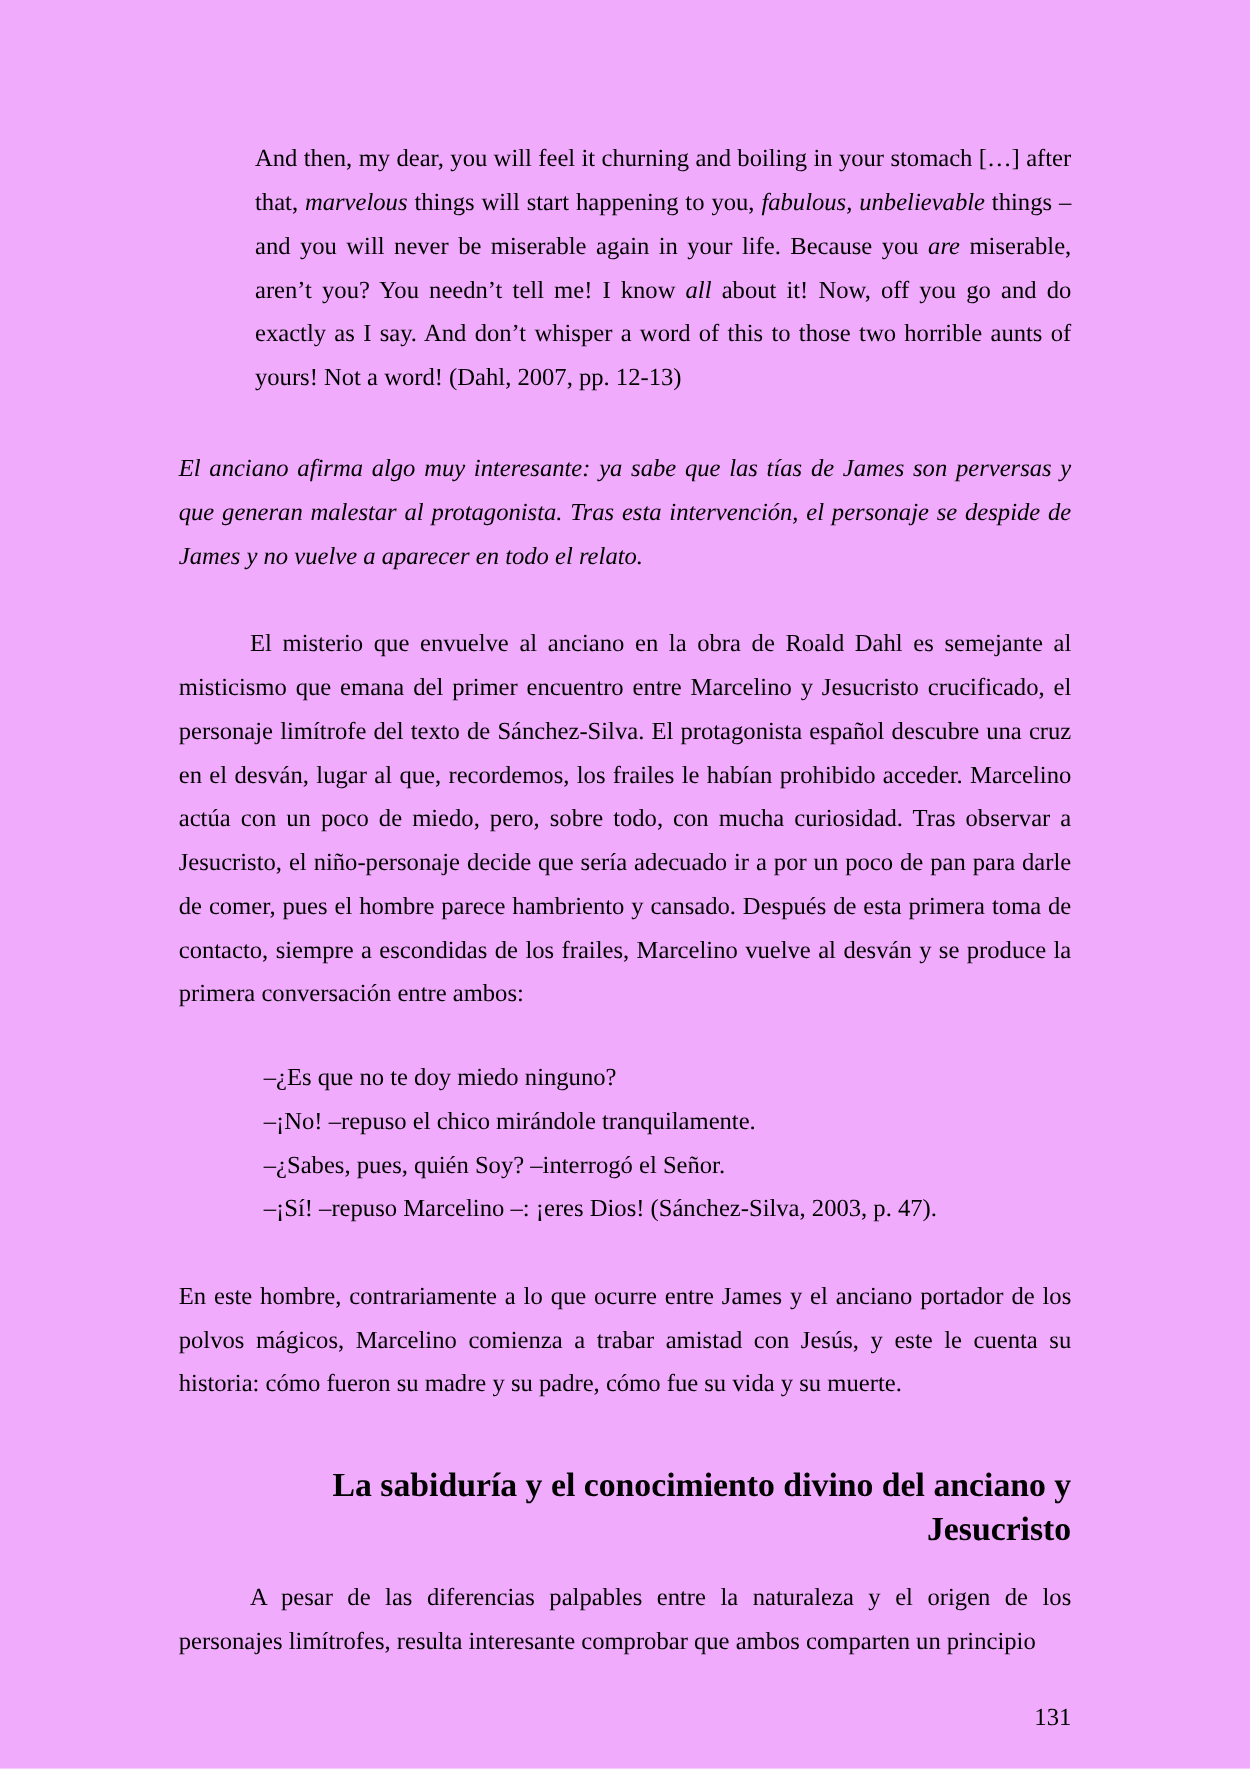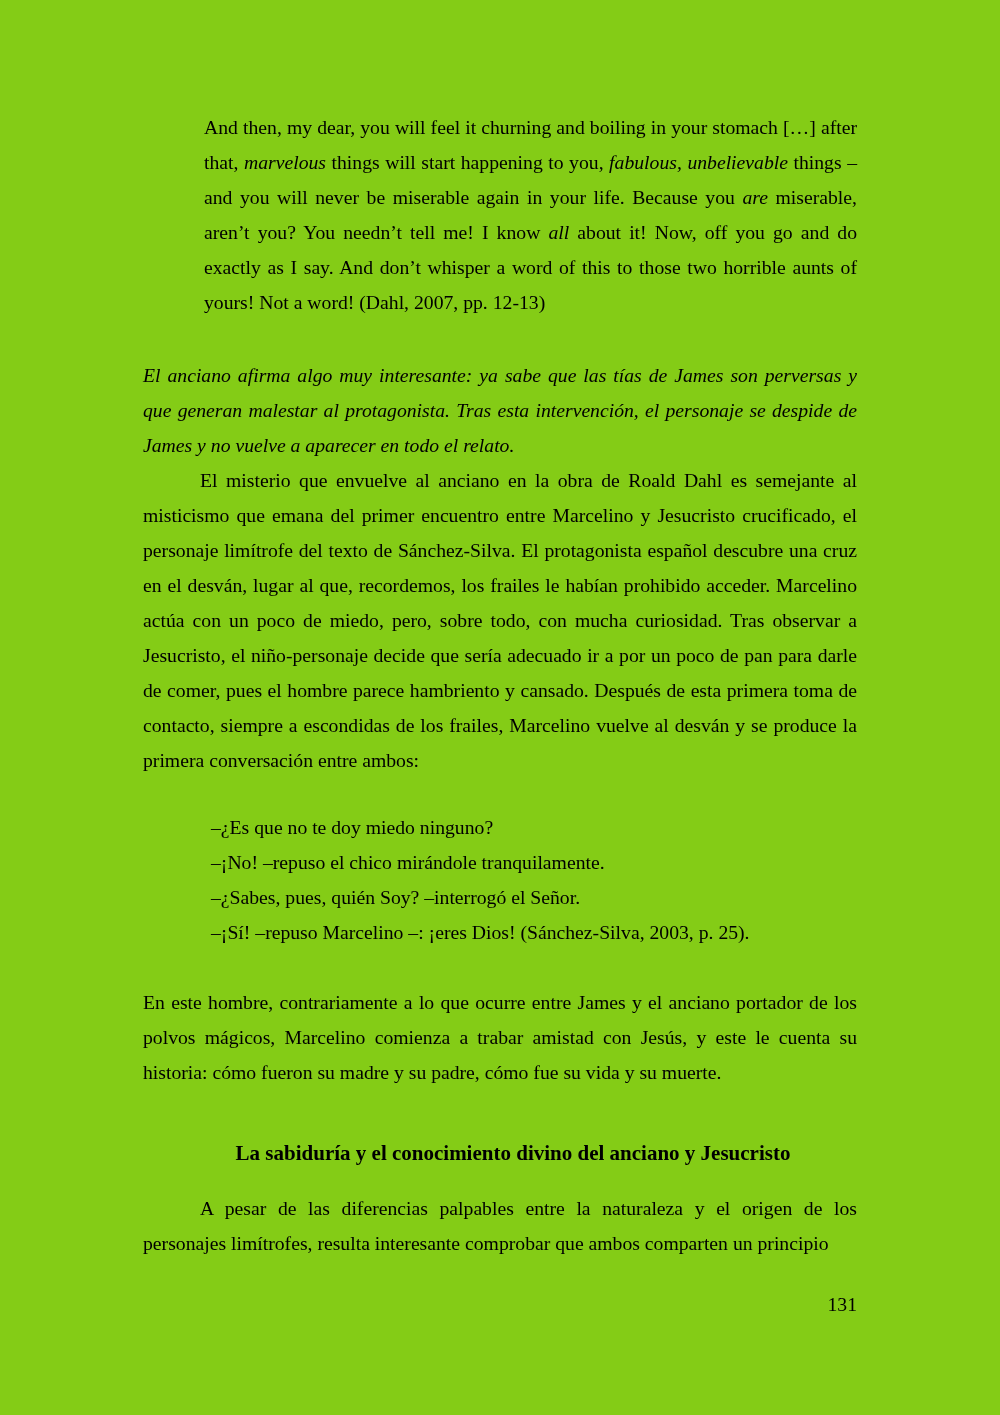--- a/index.html
+++ b/index.html
@@ -4,21 +4,21 @@
 <style>
   html, body {
     margin: 0;
     padding: 0;
     background: #ffffff;
   }
   .page {
     position: relative;
     width: 1000px;
     height: 1415px;
-    background: #84cc16;
+    background: #f0abfc;
     color: #000000;
     font-family: "Liberation Serif", serif;
     font-size: 19.7px;
     overflow: hidden;
     -webkit-hyphens: none;
     hyphens: none;
   }
   .content {
     padding: 110px 143px 0 143px;
   }
@@ -29,34 +29,34 @@
   }
   .para {
     margin: 0;
     text-align: justify;
     line-height: 35px;
   }
   .para.indent {
     text-indent: 57px;
   }
   #para-1 { margin-top: 38px; font-style: italic; }
-  #para-2 { }
+  #para-2 { margin-top: 35px; }
   .dialogue {
     margin: 32px 0 0 68px;
     line-height: 35px;
     text-align: left;
   }
   .dialogue-line { margin: 0; }
   #para-3 { margin-top: 35px; }
   .heading {
     margin: 46px 0 0 26px;
     font-weight: bold;
-    font-size: 21px;
+    font-size: 27px;
     line-height: 35px;
-    text-align: center;
+    text-align: right;
   }
   #para-4 { margin-top: 20px; }
   .page-number {
     margin-top: 26px;
     line-height: 35px;
     text-align: right;
   }
   .it { font-style: italic; }
 </style>
 </head>
@@ -68,21 +68,21 @@
     <p class="quote"><span>And then, my dear, you will feel it churning and boiling in your stomach […] after that, </span><span class="it">marvelous</span><span> things will start happening to you, </span><span class="it">fabulous, unbelievable</span><span> things – and you will never be miserable again in your life. Because you </span><span class="it">are</span><span> miserable, aren’t you? You needn’t tell me! I know </span><span class="it">all</span><span> about it! Now, off you go and do exactly as I say. And don’t whisper a word of this to those two horrible aunts of yours! Not a word! (Dahl, 2007, pp. 12-13)</span></p>
 
     <p class="para" id="para-1">El anciano afirma algo muy interesante: ya sabe que las tías de James son perversas y que generan malestar al protagonista. Tras esta intervención, el personaje se despide de James y no vuelve a aparecer en todo el relato.</p>
 
     <p class="para indent" id="para-2">El misterio que envuelve al anciano en la obra de Roald Dahl es semejante al misticismo que emana del primer encuentro entre Marcelino y Jesucristo crucificado, el personaje limítrofe del texto de Sánchez-Silva. El protagonista español descubre una cruz en el desván, lugar al que, recordemos, los frailes le habían prohibido acceder. Marcelino actúa con un poco de miedo, pero, sobre todo, con mucha curiosidad. Tras observar a Jesucristo, el niño-personaje decide que sería adecuado ir a por un poco de pan para darle de comer, pues el hombre parece hambriento y cansado. Después de esta primera toma de contacto, siempre a escondidas de los frailes, Marcelino vuelve al desván y se produce la primera conversación entre ambos:</p>
 
     <div class="dialogue">
       <p class="dialogue-line">–¿Es que no te doy miedo ninguno?</p>
       <p class="dialogue-line">–¡No! –repuso el chico mirándole tranquilamente.</p>
       <p class="dialogue-line">–¿Sabes, pues, quién Soy? –interrogó el Señor.</p>
-      <p class="dialogue-line">–¡Sí! –repuso Marcelino –: ¡eres Dios! (Sánchez-Silva, 2003, p. 25).</p>
+      <p class="dialogue-line">–¡Sí! –repuso Marcelino –: ¡eres Dios! (Sánchez-Silva, 2003, p. 47).</p>
     </div>
 
     <p class="para" id="para-3">En este hombre, contrariamente a lo que ocurre entre James y el anciano portador de los polvos mágicos, Marcelino comienza a trabar amistad con Jesús, y este le cuenta su historia: cómo fueron su madre y su padre, cómo fue su vida y su muerte.</p>
 
     <h2 class="heading">La sabiduría y el conocimiento divino del anciano y Jesucristo</h2>
 
     <p class="para indent" id="para-4">A pesar de las diferencias palpables entre la naturaleza y el origen de los personajes limítrofes, resulta interesante comprobar que ambos comparten un principio</p>
 
     <div class="page-number">131</div>
 

